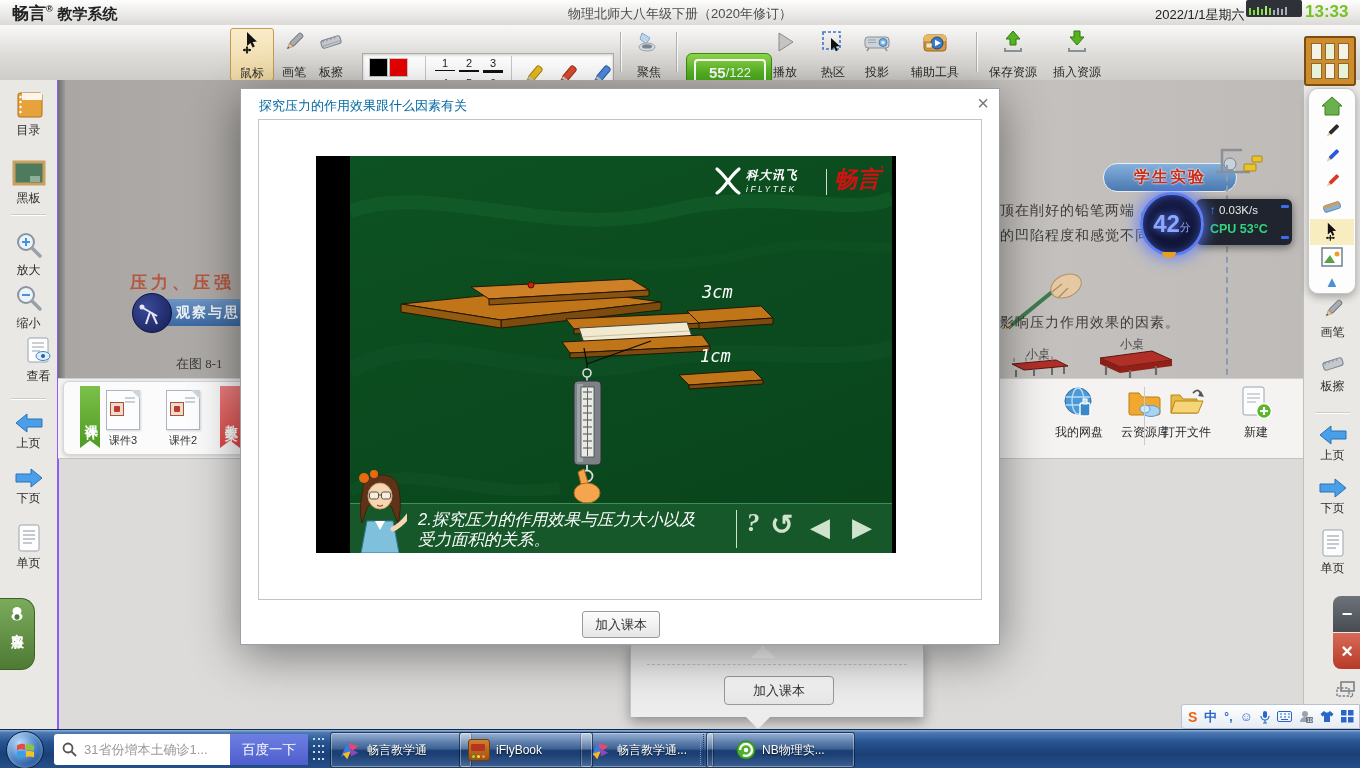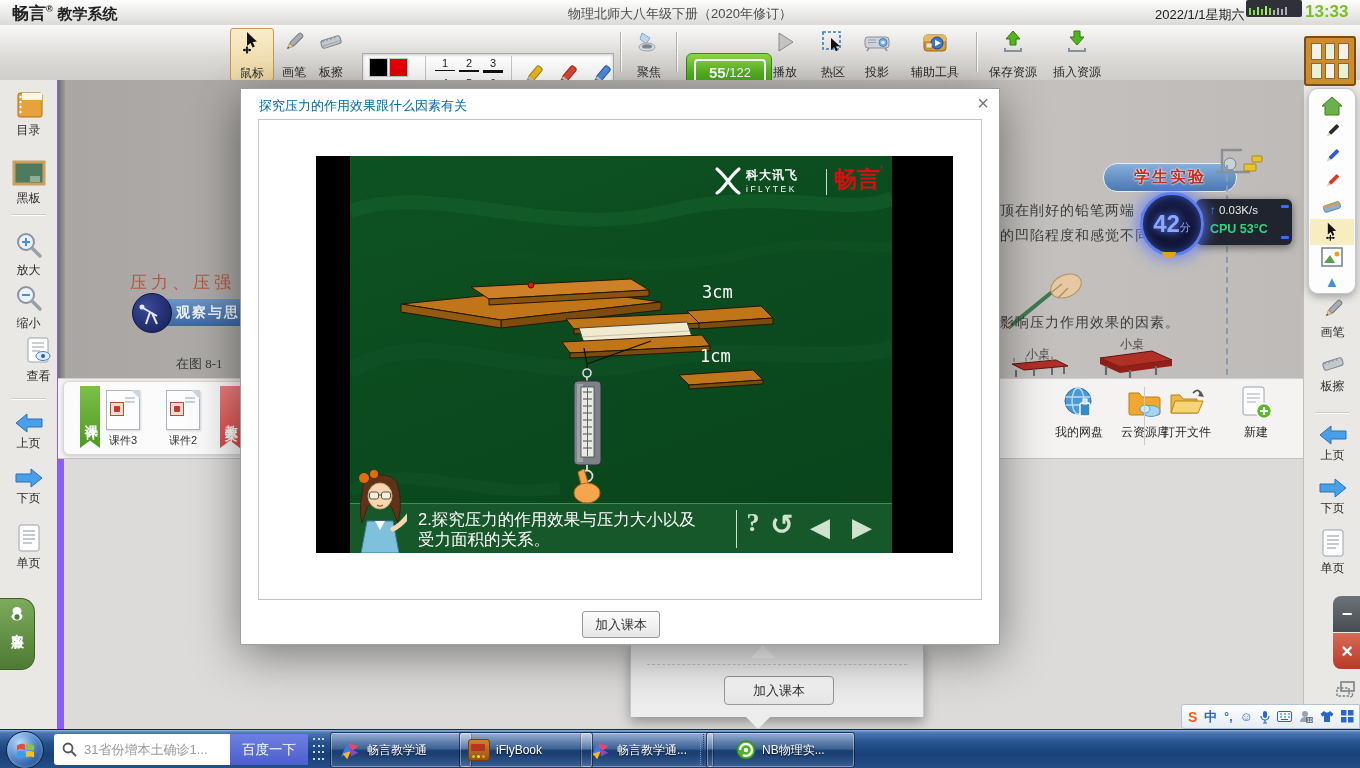--- a/index.html
+++ b/index.html
@@ -11,21 +11,21 @@
   #titlebar{left:0;top:0;width:1360px;height:25px;background:linear-gradient(#fefefe,#dcdad7);border-bottom:1px solid #b3b1ae;}
   
   #toolbar{left:0;top:25px;width:1360px;height:55px;background:linear-gradient(#f8f8f7,#dedcd9 55%,#cfcdc9);border-bottom:1px solid #9b9996;}
   .tbtn{position:absolute;top:3px;height:49px;display:flex;flex-direction:column;align-items:center;justify-content:space-between;padding-top:2px;cursor:pointer;}
   .tsep{position:absolute;top:7px;width:1px;height:40px;background:#b2b0ad;box-shadow:1px 0 0 #fcfcfc;}
   .sunken{position:absolute;left:362px;top:28px;width:250px;height:47px;background:#fff;border:1px solid #aeaca9;box-shadow:inset 0 1px 3px rgba(0,0,0,.2);}
   .swatch{width:17px;height:17px;border:1px solid #c8c8c8;}
   .numcell{width:24px;text-align:center;font-size:11px;color:#222;line-height:11px;}
   .numline{margin:1px auto 0;width:20px;background:#111;}
   
-  #lsidebar{left:0;top:80px;width:57px;height:649px;background:#eae8e5;border-right:7px solid #8b5cf6;}
+  #lsidebar{left:0;top:80px;width:57px;height:649px;background:#eae8e5;border-right:2px solid #8b5cf6;}
   #rsidebar{left:1303px;top:80px;width:57px;height:649px;background:#eae8e5;border-left:1px solid #c2bfbb;}
   .side-item{position:absolute;left:0;width:57px;display:flex;flex-direction:column;align-items:center;gap:3px;cursor:pointer;}
   .sdiv{position:absolute;left:11px;width:35px;height:1px;background:#cfccc8;box-shadow:0 1px 0 #fff;}
   
   #bookarea{left:58px;top:80px;width:1245px;height:298px;background:linear-gradient(90deg,#a9a6a3,#b5b2af 40%,#c4c1be 75%,#bebbb8);}
   #whitestrip{left:58px;top:378px;width:1245px;height:79px;background:#f4f3f2;border-top:1px solid #d2d0ce;border-bottom:1px solid #c6c4c2;}
   .ribbon{position:absolute;top:4px;width:20px;height:62px;color:#fff;font-size:13px;font-weight:bold;writing-mode:vertical-rl;text-align:center;letter-spacing:2px;clip-path:polygon(0 0,100% 0,100% 100%,50% 88%,0 100%);}
   .fileicon{width:32px;height:38px;background:#fdfdfd;border:1px solid #aab6c2;position:relative;box-shadow:1px 1px 2px rgba(0,0,0,.15);}
   .fileicon:after{content:"";position:absolute;right:-1px;top:-1px;border-style:solid;border-width:0 9px 9px 0;border-color:transparent #cdd6de transparent transparent;}
   .rsrc{position:absolute;top:6px;display:flex;flex-direction:column;align-items:center;gap:4px;cursor:pointer;}
@@ -283,21 +283,21 @@
           <ellipse cx="8" cy="6" rx="4.5" ry="4" fill="#fff"></ellipse>
           <ellipse cx="8" cy="11.5" rx="5.5" ry="4" fill="#fff"></ellipse>
           <ellipse cx="8" cy="12" rx="2.5" ry="2.8" fill="#4e7a34"></ellipse>
         </svg>
       <span style="writing-mode:vertical-rl;color:#fff;font-size:13px;font-weight:bold;letter-spacing:3px;">客服</span>
     </div>
   </div>
 
   <div class="ab" id="bookarea">
     <div class="ab" style="left:0;top:0;width:7px;height:298px;background:linear-gradient(90deg,#6f6f6f,#9a9a9a);"></div>
-    <div class="ab" style="left:72px;top:191px;font-size:17px;font-weight:normal;color:#b5563e;letter-spacing:4px;">压力、压强</div>
+    <div class="ab" style="left:72px;top:191px;font-size:17px;font-weight:bold;color:#b5563e;letter-spacing:4px;">压力、压强</div>
     <div class="ab" style="left:84px;top:219px;width:100px;height:27px;background:linear-gradient(#6c94c4,#3a68a0);border-radius:14px 0 0 14px;display:flex;align-items:center;padding-left:34px;color:#eef2f6;font-size:14px;font-weight:bold;letter-spacing:2px;">
       <span>观察与思</span>
     </div>
     <div class="ab" style="left:74px;top:213px;width:38px;height:38px;border-radius:50%;background:radial-gradient(circle at 35% 35%,#3a4a9a,#141c52);border:1px solid #0a1240;">
       <svg width="38" height="38" viewBox="0 0 38 38">
           <path d="M10,14 L24,22 M17,18 L13,30 M19,19 L24,30" stroke="#e8e8f0" stroke-width="2"></path>
           <circle cx="9" cy="13" r="2.5" fill="#e8e8f0"></circle>
         </svg>
     </div>
     <div class="ab" style="left:118px;top:275px;font-family:'Liberation Serif','DejaVu Serif',serif;font-size:13px;color:#3c3c3c;">在图 8-1</div>
@@ -418,21 +418,21 @@
     <div style="position:absolute;left:120px;top:2px;width:0;height:0;border-left:12px solid transparent;border-right:12px solid transparent;border-bottom:13px solid #fafafa;"></div>
     <div style="position:absolute;left:16px;top:21px;width:260px;border-top:1px dashed #c4c4c4;"></div>
     <div class="gbtn" style="position:absolute;left:93px;top:33px;width:108px;height:27px;border-radius:4px;">加入课本</div>
   </div>
   <div class="ab" style="left:746px;top:717px;width:0;height:0;border-left:12px solid transparent;border-right:12px solid transparent;border-top:12px solid #ededed;"></div>
 
   <div class="ab" id="modal">
     <div class="ab" style="left:18px;top:8px;font-size:13px;color:#0369a1;">探究压力的作用效果跟什么因素有关</div>
     <div class="ab" style="left:730px;top:2px;width:24px;height:24px;font-size:20px;color:#777;text-align:center;line-height:24px;cursor:pointer;">×</div>
     <div class="ab" style="left:17px;top:30px;width:722px;height:479px;border:1px solid #c4c4c4;background:#fff;">
-      <div class="ab" style="left:57px;top:36px;width:637px;height:397px;background:#000;">
+      <div class="ab" style="left:57px;top:36px;width:580px;height:397px;background:#000;font-style:italic;">
         <div id="stage">
 
           <svg width="542" height="397" viewBox="0 0 542 397" style="position:absolute;left:0;top:0;">
             <path d="M0,55 C90,25 200,85 320,55 C420,30 500,62 542,42" stroke="#135b29" stroke-width="14" fill="none" opacity="0.8"></path>
             <path d="M0,112 C120,72 260,132 400,97 C470,80 520,97 542,90" stroke="#0e4f22" stroke-width="10" fill="none"></path>
             <path d="M0,215 C80,162 180,235 300,205 C380,186 480,210 542,192" stroke="#115427" stroke-width="16" fill="none" opacity="0.55"></path>
             <path d="M0,335 C60,302 130,345 210,332" stroke="#0f5124" stroke-width="12" fill="none" opacity="0.7"></path>
 
             <polygon points="51,148 211,132 311,146 151,164" fill="#c07518" stroke="#241703"></polygon>
             <polygon points="151,164 311,146 311,154 151,172" fill="#7d4b0d" stroke="#241703"></polygon>

